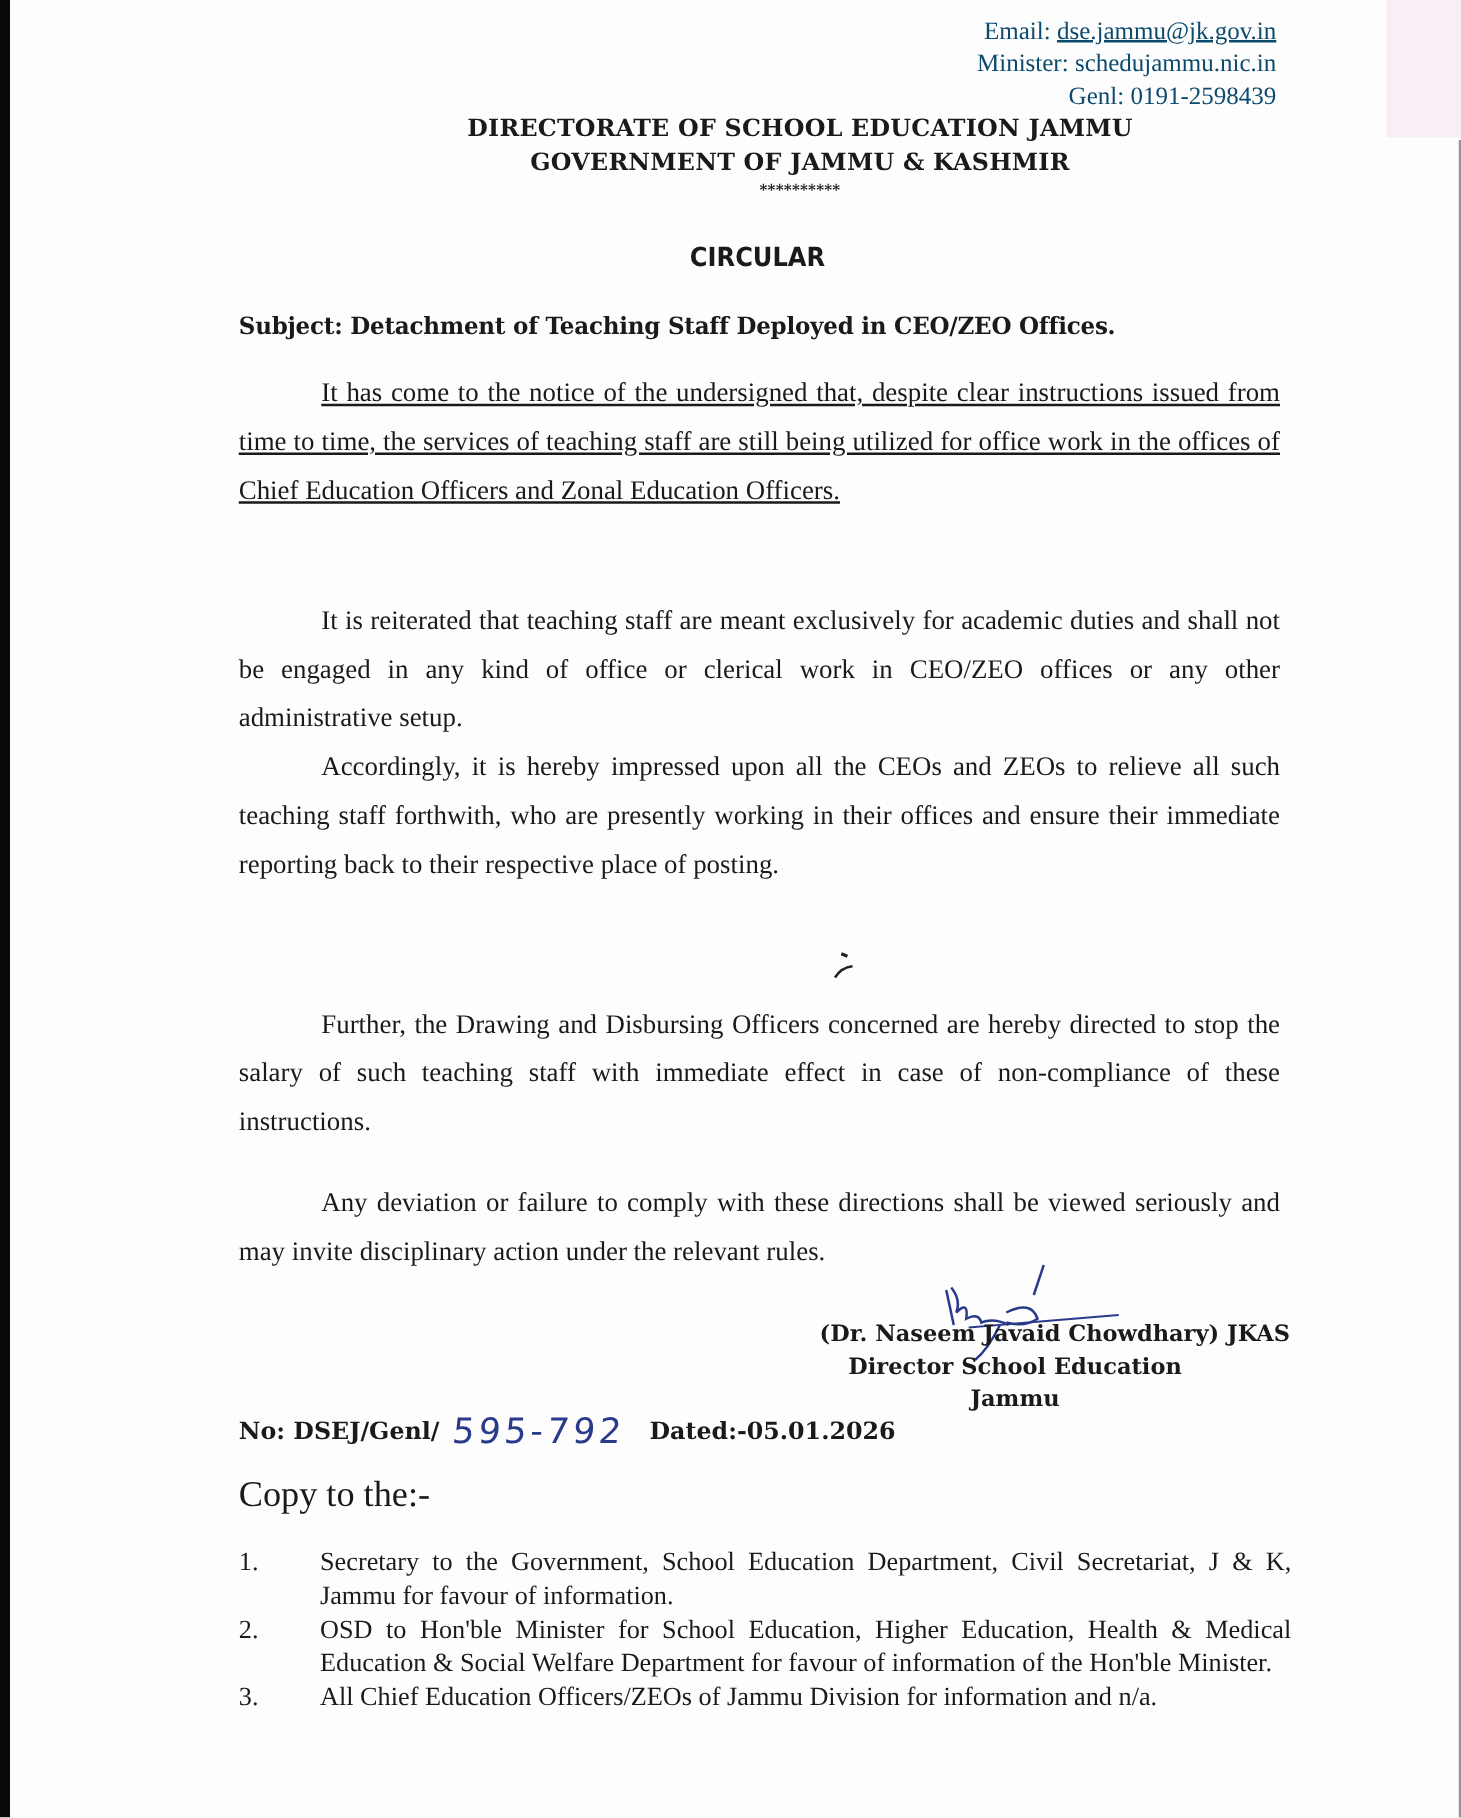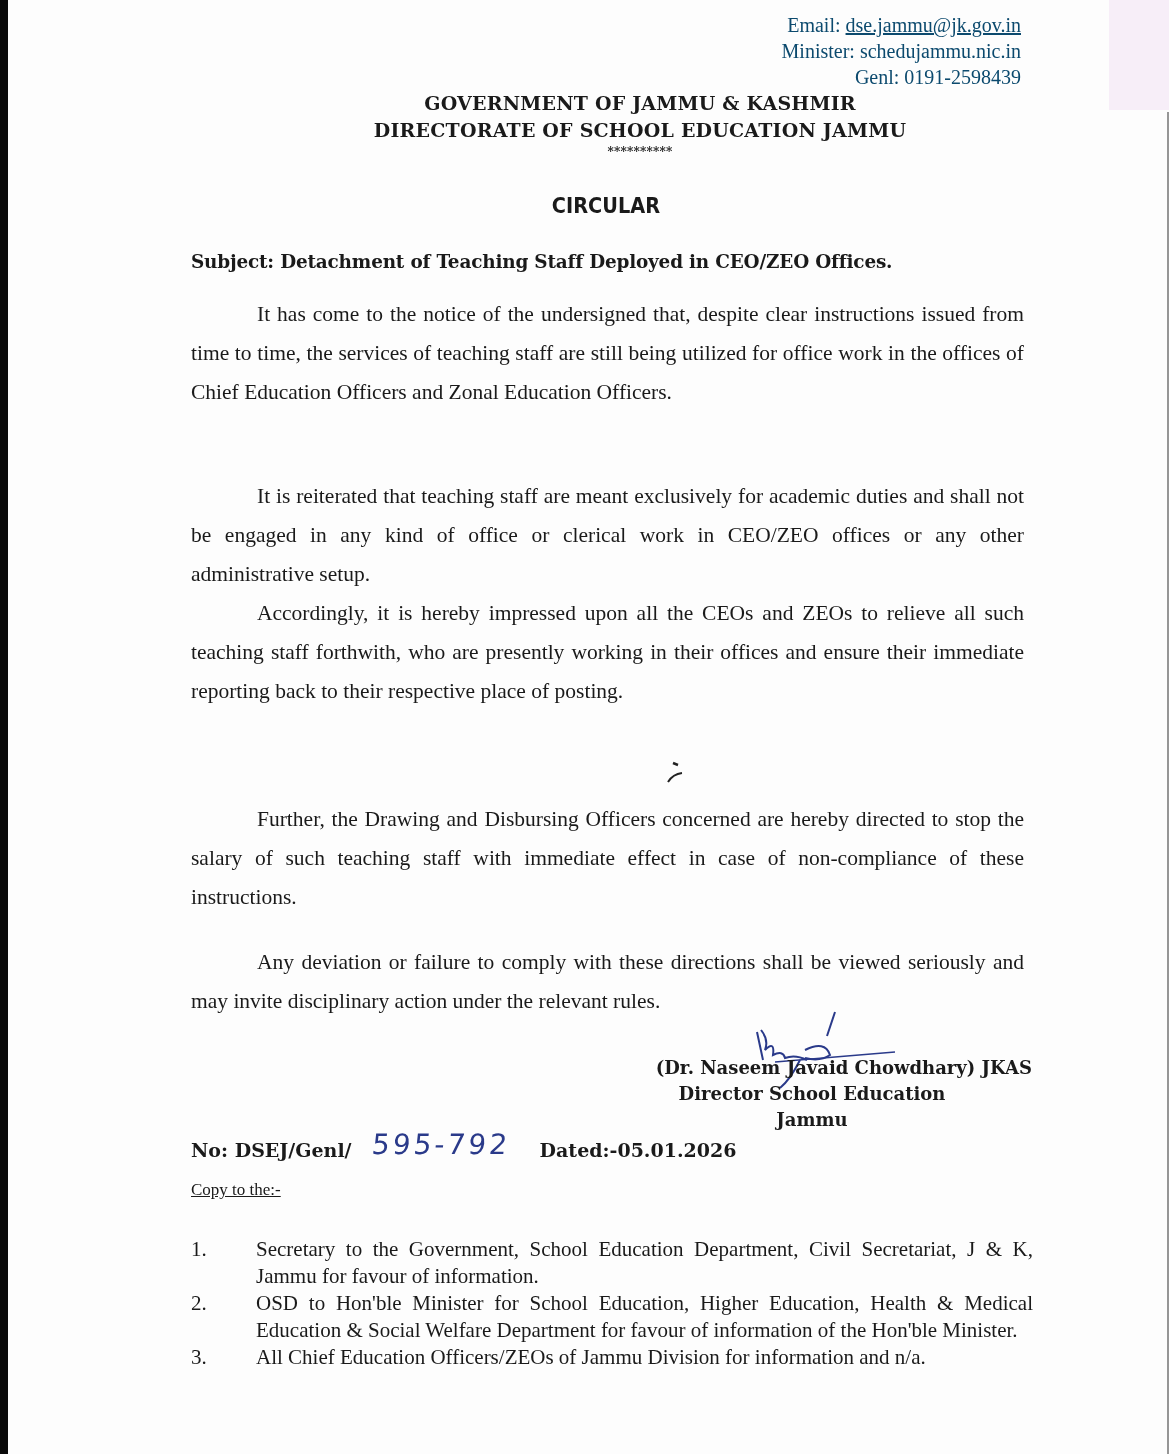--- a/index.html
+++ b/index.html
@@ -26,24 +26,24 @@
 
   .para { position: absolute; left: 191px; width: 833px; font-size: 21.5px; line-height: 39px;
           text-align: justify; text-indent: 66px; color: #1a1a1a; }
 
   .sig { position: absolute; top: 1055px; left: 592px; width: 440px; text-align: center;
          font-family: "DejaVu Serif", serif; font-weight: bold; font-size: 18px; line-height: 26px; }
   .sig .name { text-align: right; white-space: nowrap; }
   .sign-stroke { position: absolute; top: 1010px; left: 735px; width: 170px; height: 90px; }
 
   .ref { position: absolute; top: 1128px; left: 191px; font-family: "DejaVu Serif", serif;
-         font-weight: bold; font-size: 19px; white-space: nowrap; display: flex; align-items: flex-end; gap: 20px; }
+         font-weight: bold; font-size: 19px; white-space: nowrap; display: flex; align-items: center; gap: 10px; }
   .hand { font-family: "DejaVu Sans", sans-serif; font-weight: normal; font-size: 28px; color: #2a3a8a; letter-spacing: 3px; margin-right: 10px; transform: skewX(-6deg); display: inline-block; }
 
-  .copy { position: absolute; top: 1180px; left: 191px; font-size: 17px; text-decoration: underline; }
+  .copy { position: absolute; top: 1180px; left: 191px; font-size: 29px; }
 
   .cc { position: absolute; top: 1236px; left: 191px; width: 842px; list-style: none; margin: 0; padding: 0;
         font-size: 21px; line-height: 27px; }
   .cc li { display: flex; }
   .cc .num { width: 65px; flex: none; }
   .cc .txt { flex: 1; text-align: justify; }
 
   .mark { position: absolute; top: 760px; left: 665px; width: 30px; height: 30px; }
 </style>
 </head>
@@ -62,30 +62,30 @@
     <span>Minister:</span>
     <span>schedujammu.nic.in</span>
   </div>
   <div>
     <span>Genl:</span>
     <span>0191-2598439</span>
   </div>
 </div>
 
 <div class="hdr">
+  <div>DIRECTORATE OF SCHOOL EDUCATION JAMMU</div>
   <div>GOVERNMENT OF JAMMU &amp; KASHMIR</div>
-  <div>DIRECTORATE OF SCHOOL EDUCATION JAMMU</div>
   <div class="stars">**********</div>
 </div>
 
 <div class="circular">CIRCULAR</div>
 
 <div class="subject">Subject: Detachment of Teaching Staff Deployed in CEO/ZEO Offices.</div>
 
-<p class="para" style="top:295px;margin:0;">It has come to the notice of the undersigned that, despite clear instructions issued from time to time, the services of teaching staff are still being utilized for office work in the offices of Chief Education Officers and Zonal Education Officers.</p>
+<p class="para" style="top:295px;margin:0;text-decoration:underline;">It has come to the notice of the undersigned that, despite clear instructions issued from time to time, the services of teaching staff are still being utilized for office work in the offices of Chief Education Officers and Zonal Education Officers.</p>
 <p class="para" style="top:477px;margin:0;">It is reiterated that teaching staff are meant exclusively for academic duties and shall not be engaged in any kind of office or clerical work in CEO/ZEO offices or any other administrative setup.</p>
 <p class="para" style="top:594px;margin:0;">Accordingly, it is hereby impressed upon all the CEOs and ZEOs to relieve all such teaching staff forthwith, who are presently working in their offices and ensure their immediate reporting back to their respective place of posting.</p>
 
 <svg class="mark" viewBox="0 0 30 30">
   <path d="M8 3 L13 5" stroke="#222" stroke-width="2.5" fill="none"></path>
   <path d="M3 22 Q8 14 17 13" stroke="#222" stroke-width="2" fill="none"></path>
 </svg>
 
 <p class="para" style="top:800px;margin:0;">Further, the Drawing and Disbursing Officers concerned are hereby directed to stop the salary of such teaching staff with immediate effect in case of non-compliance of these instructions.</p>
 <p class="para" style="top:943px;margin:0;">Any deviation or failure to comply with these directions shall be viewed seriously and may invite disciplinary action under the relevant rules.</p>

